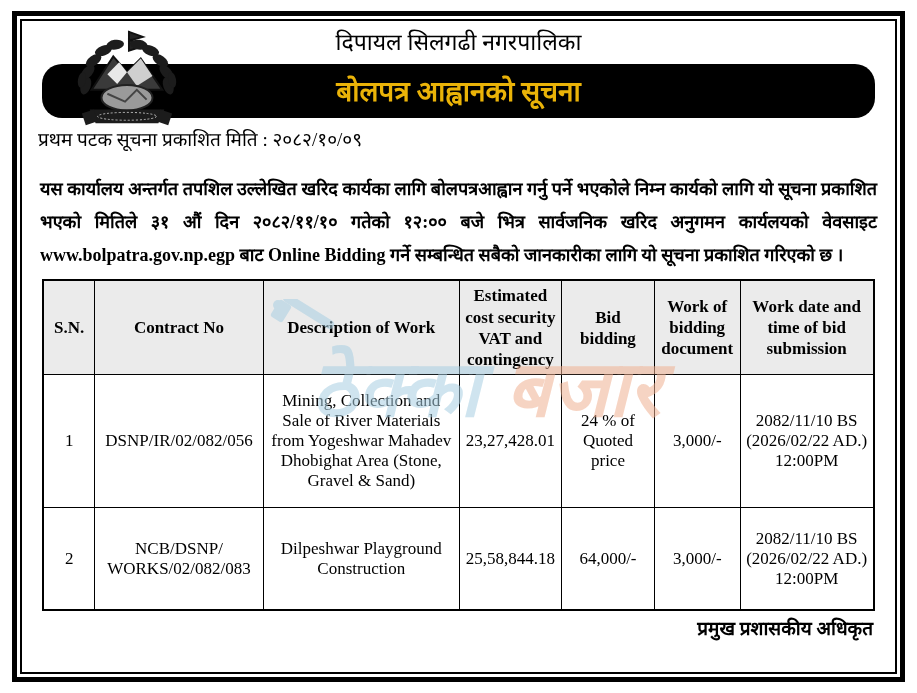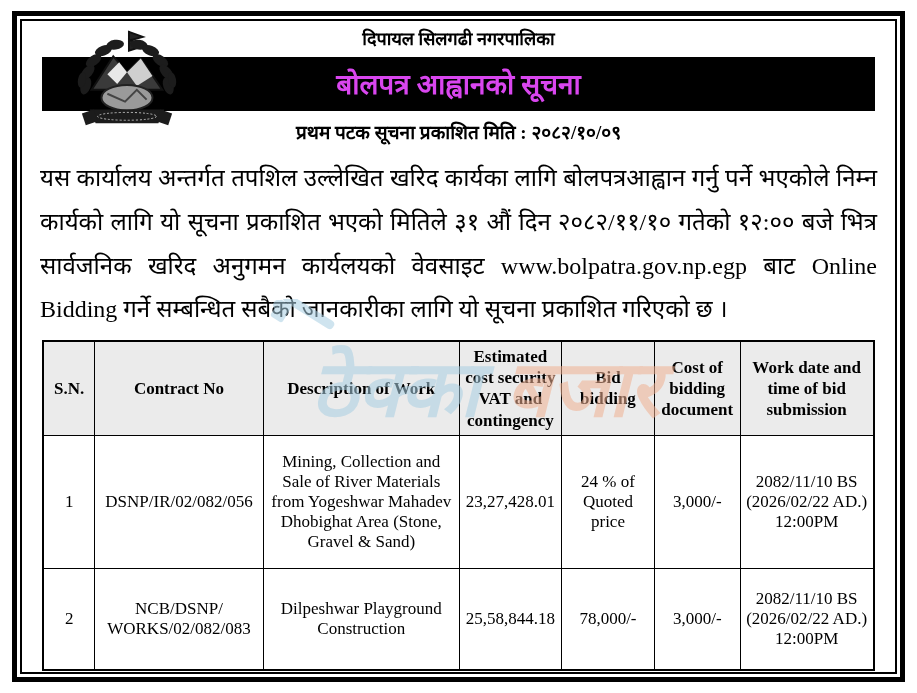--- a/index.html
+++ b/index.html
@@ -29,43 +29,45 @@
     position: relative;
     overflow: hidden;
   }
 
   
   .letterhead { position: relative; text-align: center; padding-top: 2px; }
   .emblem {
     position: absolute; left: 30px; top: 4px;
     width: 118px; height: 104px;
   }
-  .org-top   { font-size: 18px; font-weight: bold; line-height: 1.35; }
+  .org-top   { font-size: 23px; font-weight: normal; line-height: 1.35; }
   .org-main  { font-size: 36px; font-weight: bold; line-height: 1.25; }
   .org-loc   { font-size: 19px; font-weight: bold; line-height: 1.5; }
 
   .banner {
     margin: 6px 4px 0 4px;
-    background: #000; color: #d946ef;
+    background: #000; color: #eab308;
     text-align: center;
     font-size: 28px; font-weight: bold;
     padding: 7px 0 9px 0;
+    border-radius: 20px;
   }
 
   .date-line {
-    text-align: center;
-    font-size: 19px; font-weight: bold;
+    text-align: left;
+    font-size: 19px; font-weight: normal;
     margin-top: 8px;
   }
 
   .body-para {
-    margin: 12px 2px 0 2px;
-    font-size: 24px;
+    margin: 21px 2px 0 2px;
+    font-size: 18px;
     line-height: 1.82;
     text-align: justify;
+    font-weight: bold;
   }
 
   
   table.tender {
     width: 99%;
     margin: 8px auto 0 auto;
     border-collapse: collapse;
     border: 2.5px solid #000;
     position: relative;
     z-index: 1;
@@ -199,40 +201,40 @@
             <col class="col-doc">
             <col class="col-last">
         </colgroup>
         <thead>
           <tr>
             <th>S.N.</th>
             <th>Contract No</th>
             <th>Description of Work</th>
             <th>Estimated cost security VAT and contingency</th>
             <th>Bid bidding</th>
-            <th>Cost of bidding document</th>
+            <th>Work of bidding document</th>
             <th>Work date and time of bid submission</th>
           </tr>
         </thead>
         <tbody>
           <tr class="row-1">
             <td>1</td>
             <td>DSNP/IR/02/082/056</td>
             <td>Mining, Collection and Sale of River Materials from Yogeshwar Mahadev Dhobighat Area (Stone, Gravel &amp; Sand)</td>
             <td>23,27,428.01</td>
             <td>24 % of Quoted price</td>
             <td>3,000/-</td>
             <td>2082/11/10 BS (2026/02/22 AD.) 12:00PM</td>
           </tr>
           <tr class="row-2">
             <td>2</td>
             <td>NCB/DSNP/ WORKS/02/082/083</td>
             <td>Dilpeshwar Playground Construction</td>
             <td>25,58,844.18</td>
-            <td>78,000/-</td>
+            <td>64,000/-</td>
             <td>3,000/-</td>
             <td>2082/11/10 BS (2026/02/22 AD.) 12:00PM</td>
           </tr>
         </tbody>
       </table>
 
       <div class="signature">प्रमुख प्रशासकीय अधिकृत</div>
 
     </div>
   </div>

